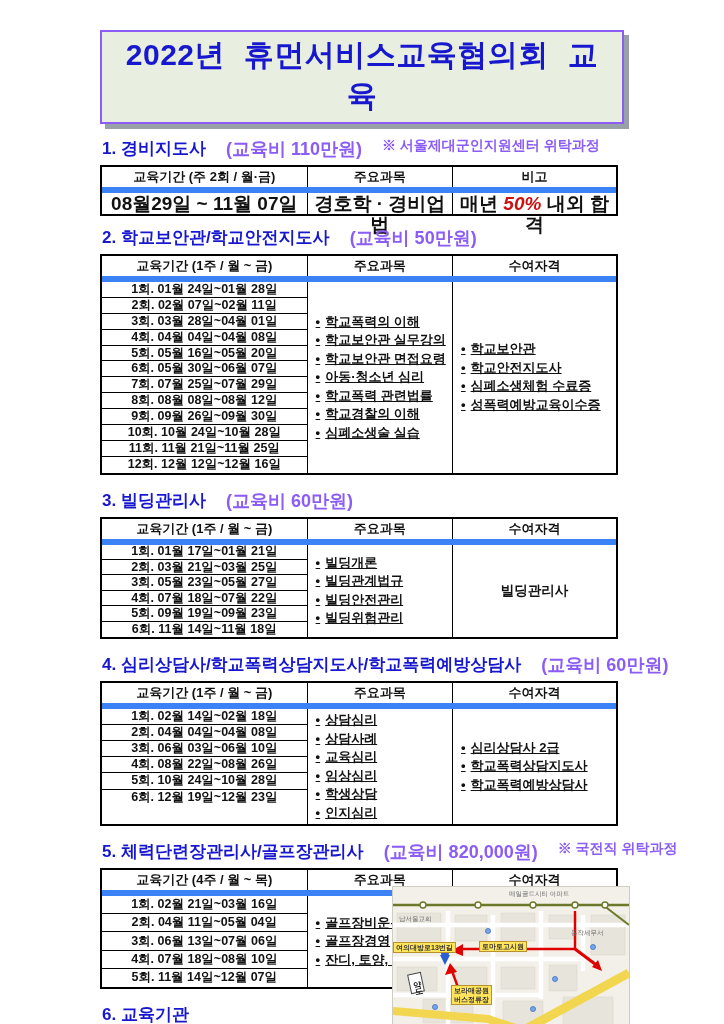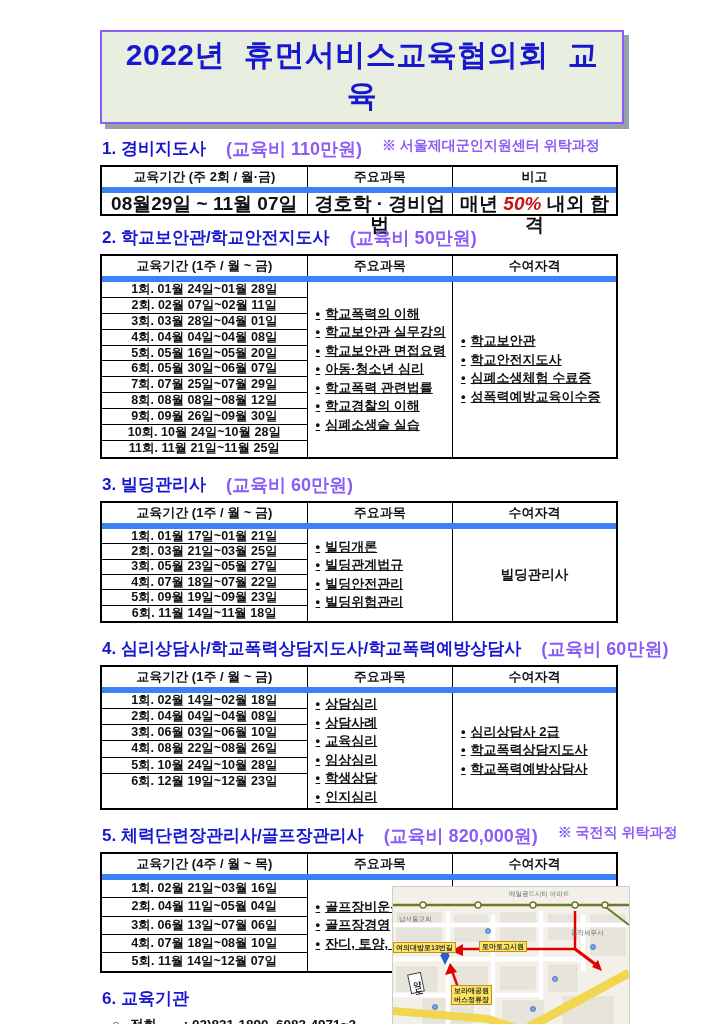--- a/index.html
+++ b/index.html
@@ -97,20 +97,21 @@
             <div class="date-cell">2회.  02월 07일~02월 11일</div>
             <div class="date-cell">3회.  03월 28일~04월 01일</div>
             <div class="date-cell">4회.  04월 04일~04월 08일</div>
             <div class="date-cell">5회.  05월 16일~05월 20일</div>
             <div class="date-cell">6회.  05월 30일~06월 07일</div>
             <div class="date-cell">7회.  07월 25일~07월 29일</div>
             <div class="date-cell">8회.  08월 08일~08월 12일</div>
             <div class="date-cell">9회.  09월 26일~09월 30일</div>
             <div class="date-cell">10회. 10월 24일~10월 28일</div>
             <div class="date-cell">11회. 11월 21일~11월 25일</div>
+            <div class="date-cell">12회. 12월 12일~12월 16일</div>
           </div>
         <div class="listcell c2 bR">
           <ul class="cell-list">
 
           <li><span class="blt">•</span><span>학교폭력의 이해</span></li>
               <li><span class="blt">•</span><span>학교보안관 실무강의</span></li>
               <li><span class="blt">•</span><span>학교보안관 면접요령</span></li>
               <li><span class="blt">•</span><span>아동·청소년 심리</span></li>
               <li><span class="blt">•</span><span>학교폭력 관련법률</span></li>
               <li><span class="blt">•</span><span>학교경찰의 이해</span></li>

